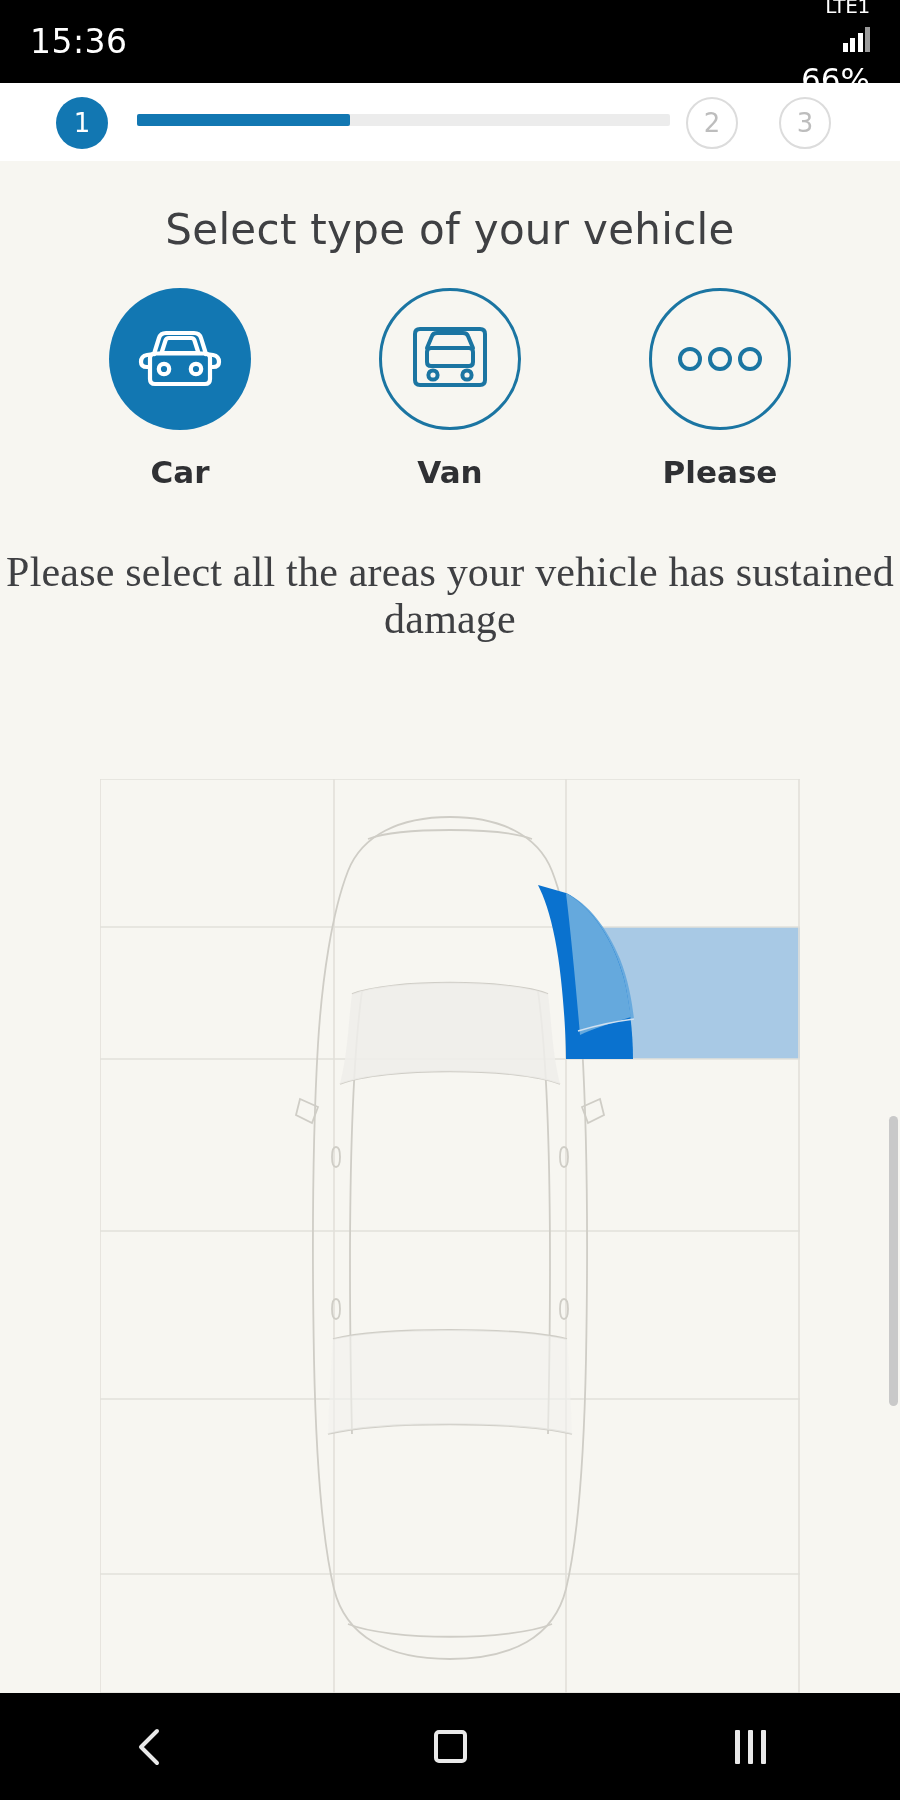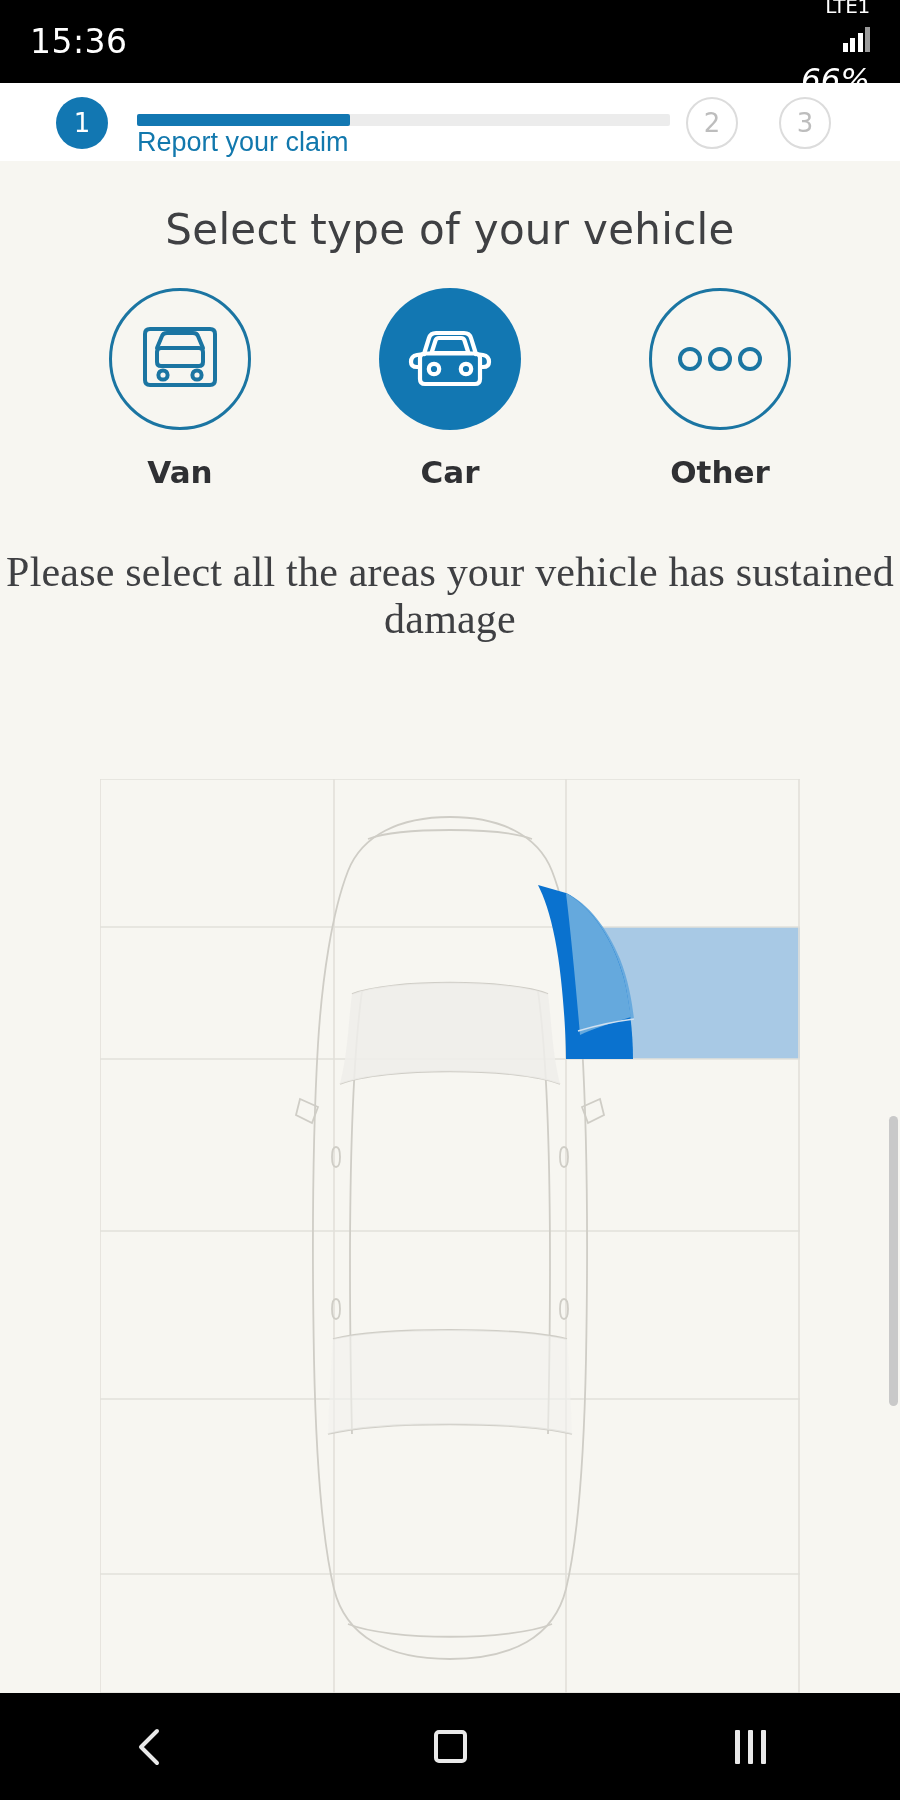--- a/index.html
+++ b/index.html
@@ -23,21 +23,21 @@
   .wifi-ico{ width:34px; height:28px; position:relative; }
   .volte{ display:flex; flex-direction:column; align-items:center; line-height:1; margin-bottom:1px;}
   .volte-top{ font-size:15px; letter-spacing:-0.3px; }
   .volte-bot{ font-size:20px; letter-spacing:-0.3px; }
   .sigbars{ display:flex; align-items:flex-end; gap:2.5px; height:26px; }
   .sigbars i{ display:block; width:5px; background:#fff; }
   .sigbars i:nth-child(1){ height:9px; }
   .sigbars i:nth-child(2){ height:14px; }
   .sigbars i:nth-child(3){ height:19px; }
   .sigbars i:nth-child(4){ height:25px; background:#9a9a9a; }
-  .batt-pct{ font-size:31px; margin-left:14px;font-style:italic; }
+  .batt-pct{ font-size:31px; margin-left:14px; }
   .batt-ico{
     width:19px; height:31px; border:0; background:#d6d6d6;
     border-radius:3px; position:relative; margin-left:4px; margin-bottom:2px;
   }
   .batt-ico:after{
     content:""; position:absolute; top:-4px; left:5px; width:9px; height:4px;
     background:#d6d6d6; border-radius:2px 2px 0 0;
   }
 
   
@@ -160,79 +160,78 @@
   </div>
 
   <div class="stepper-wrap">
     <div class="stepper">
       <div class="step-circle active">
         <span>1</span>
       </div>
       <div class="bar-track">
         <div class="bar-fill" style="width: 213.2px;"></div>
       </div>
-      <div class="step-label">Report your claim</div>
       <div class="step-circle idle step-2">
         <span>2</span>
       </div>
       <div class="step-circle idle step-3">
         <span>3</span>
       </div>
     </div>
   </div>
 
   <div class="content">
 
     <div class="heading-1">Select type of your vehicle</div>
 
     <div class="veh-row">
-
-      <div class="veh-opt">
-        <div class="veh-circle unsel">
-          <svg width="88" height="74" viewBox="0 0 88 74">
-            <g fill="none" stroke="#1b75a2" stroke-width="4" stroke-linecap="round" stroke-linejoin="round">
-              <path d="M9 12 Q9 7 14 7 L74 7 Q79 7 79 12 L79 58 Q79 63 74 63 L14 63 Q9 63 9 58 Z"></path>
-              <path d="M21 30 Q21 26 25 26 L63 26 Q67 26 67 30 L67 40 Q67 44 63 44 L25 44 Q21 44 21 40 Z"></path>
-              <path d="M21 26 L26 14 Q27 11 31 11 L57 11 Q61 11 62 14 L67 26"></path>
-              <circle cx="27" cy="53" r="4.6"></circle>
-              <circle cx="61" cy="53" r="4.6"></circle>
-            </g>
-          </svg>
-        </div>
-        <div class="veh-label">Van</div>
-      </div>
 
       <div class="veh-opt">
         <div class="veh-circle sel">
           <svg width="92" height="70" viewBox="0 0 92 70">
             <g fill="none" stroke="#ffffff" stroke-width="4.2" stroke-linecap="round" stroke-linejoin="round">
               <path d="M20 30 L25 14 Q26.5 9 32 9 L60 9 Q65.5 9 67 14 L72 30"></path>
               <path d="M20 30 L13 31 Q7 32 7 38 Q7 43 13 43 L15 43"></path>
               <path d="M72 30 L79 31 Q85 32 85 38 Q85 43 79 43 L77 43"></path>
               <path d="M16 34 Q16 30 21 29.5 L71 29.5 Q76 30 76 34 L76 55 Q76 60 71 60 L21 60 Q16 60 16 55 Z"></path>
               <path d="M27.5 29 L31.5 16.5 Q32.2 14 35 14 L57 14 Q59.8 14 60.5 16.5 L64.5 29 Z"></path>
               <circle cx="30" cy="45" r="5.2"></circle>
               <circle cx="62" cy="45" r="5.2"></circle>
             </g>
           </svg>
         </div>
         <div class="veh-label">Car</div>
       </div>
 
       <div class="veh-opt">
         <div class="veh-circle unsel">
+          <svg width="88" height="74" viewBox="0 0 88 74">
+            <g fill="none" stroke="#1b75a2" stroke-width="4" stroke-linecap="round" stroke-linejoin="round">
+              <path d="M9 12 Q9 7 14 7 L74 7 Q79 7 79 12 L79 58 Q79 63 74 63 L14 63 Q9 63 9 58 Z"></path>
+              <path d="M21 30 Q21 26 25 26 L63 26 Q67 26 67 30 L67 40 Q67 44 63 44 L25 44 Q21 44 21 40 Z"></path>
+              <path d="M21 26 L26 14 Q27 11 31 11 L57 11 Q61 11 62 14 L67 26"></path>
+              <circle cx="27" cy="53" r="4.6"></circle>
+              <circle cx="61" cy="53" r="4.6"></circle>
+            </g>
+          </svg>
+        </div>
+        <div class="veh-label">Van</div>
+      </div>
+
+      <div class="veh-opt">
+        <div class="veh-circle unsel">
           <svg width="92" height="30" viewBox="0 0 92 30">
             <g fill="none" stroke="#1b75a2" stroke-width="4">
               <circle cx="16" cy="15" r="10"></circle>
               <circle cx="46" cy="15" r="10"></circle>
               <circle cx="76" cy="15" r="10"></circle>
             </g>
           </svg>
         </div>
-        <div class="veh-label">Other</div>
+        <div class="veh-label">Please</div>
       </div>
     </div>
 
     <div class="heading-2">Please select all the areas your vehicle has sustained damage</div>
 
     <div class="diagram">
       <svg width="700" height="915" viewBox="0 0 700 915">
 
         <g>
           <rect x="0" y="0" width="700" height="915" fill="#f7f6f1"></rect>

